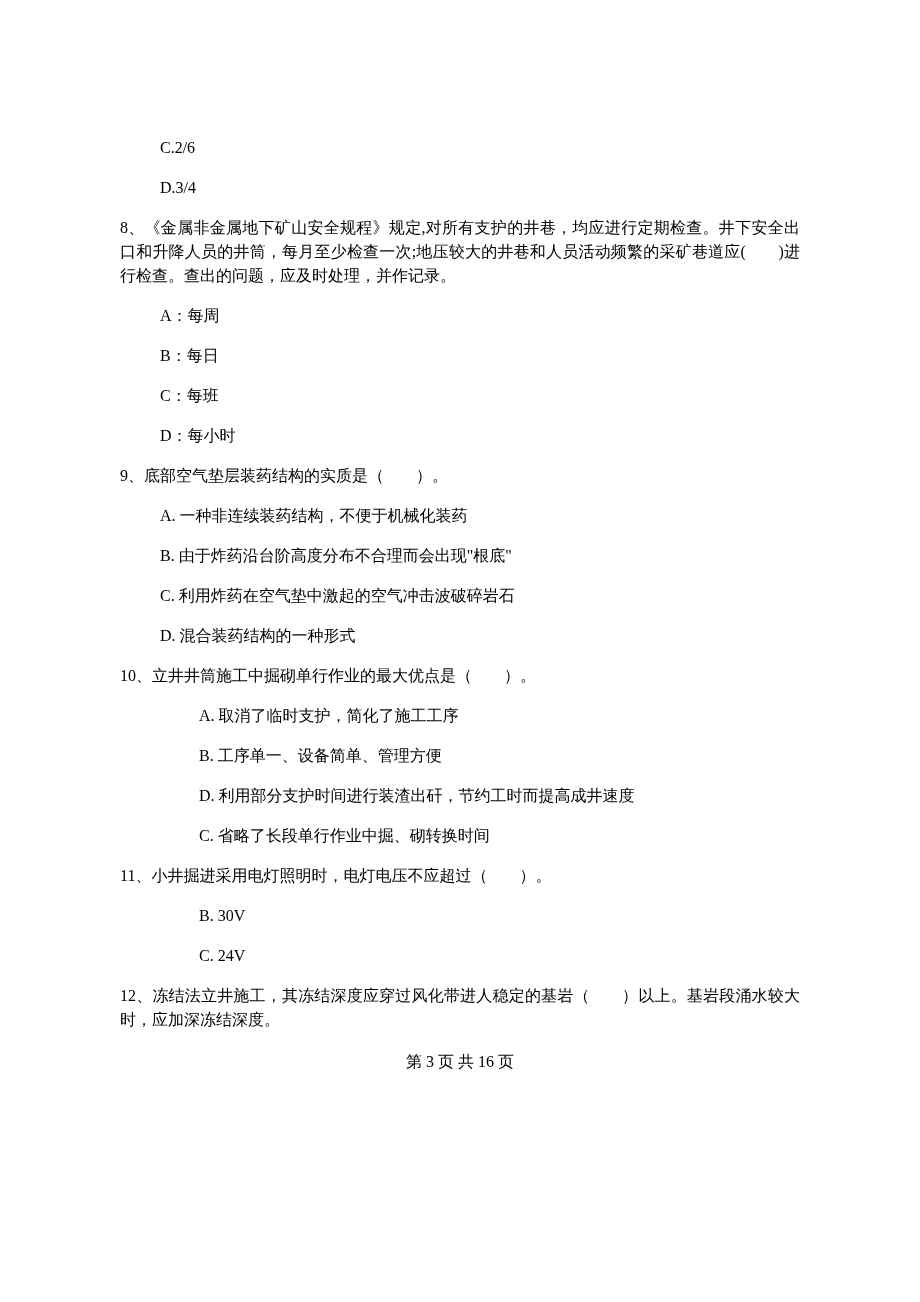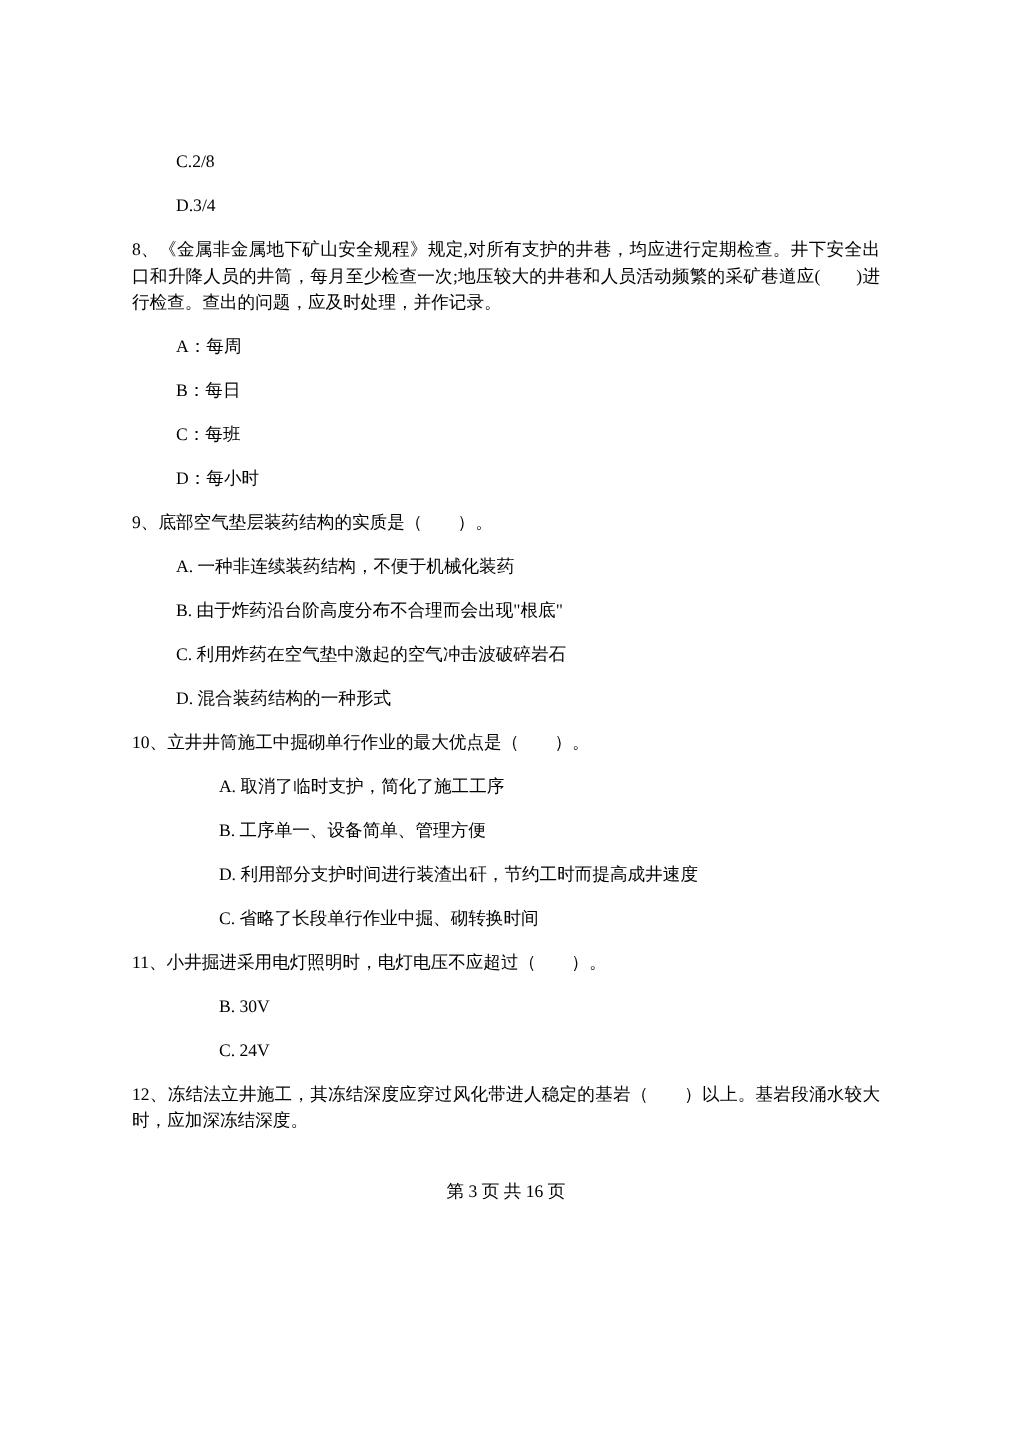--- a/index.html
+++ b/index.html
@@ -21,29 +21,29 @@
     }
     .question {
       margin: 8px 0 12px 0;
       text-align: justify;
     }
     .sub-option {
       margin: 16px 0 16px 79px;
     }
     .footer {
       text-align: center;
-      margin-top: 40px;
+      margin-top: 18px;
       font-size: 16px;
     }
   </style>
 </head>
 <body>
 
 <div class="page">
-  <div class="option">C.2/8</div>
+  <div class="option">C.2/6</div>
   <div class="option">D.3/4</div>
 
   <div class="question">8、《金属非金属地下矿山安全规程》规定,对所有支护的井巷，均应进行定期检查。井下安全出口和升降人员的井筒，每月至少检查一次;地压较大的井巷和人员活动频繁的采矿巷道应(　　)进行检查。查出的问题，应及时处理，并作记录。</div>
   <div class="option">A：每周</div>
   <div class="option">B：每日</div>
   <div class="option">C：每班</div>
   <div class="option">D：每小时</div>
 
   <div class="question">9、底部空气垫层装药结构的实质是（　　）。</div>
   <div class="option">A.  一种非连续装药结构，不便于机械化装药</div>

